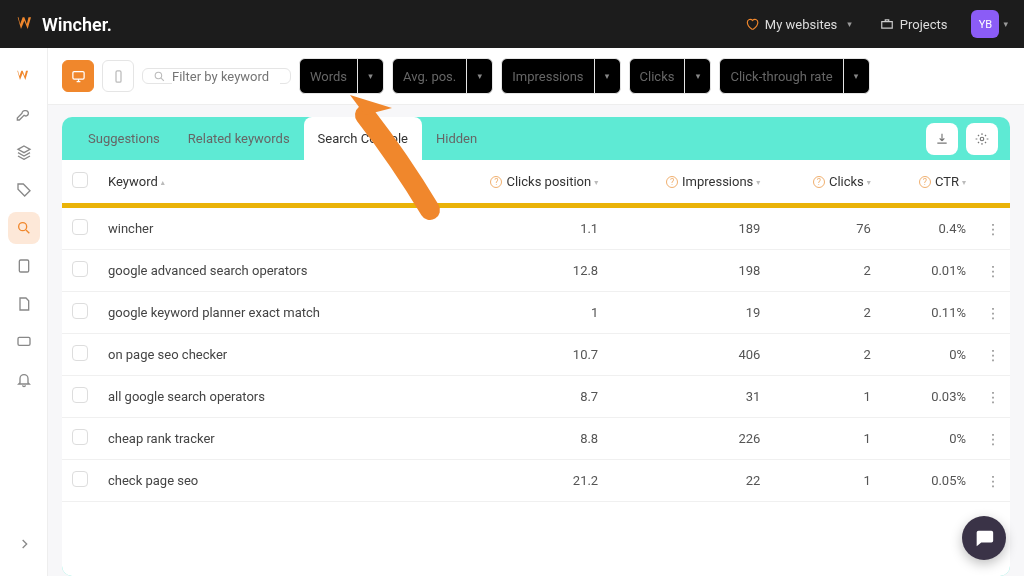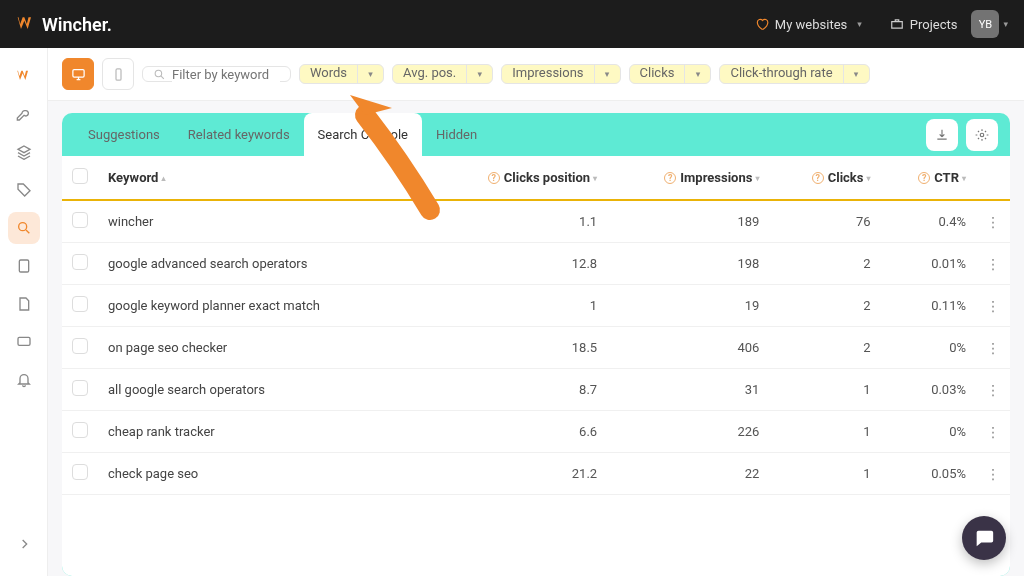--- a/index.html
+++ b/index.html
@@ -4,55 +4,55 @@
 <style>
   * { box-sizing: border-box; margin: 0; padding: 0; font-family: -apple-system, BlinkMacSystemFont, "Segoe UI", Roboto, sans-serif; }
   body { background: #f7f7f9; width: 1024px; height: 576px; overflow: hidden; position: relative; }
   
   .topbar { background: #1c1c1c; height: 48px; display: flex; align-items: center; padding: 0 16px; color: #eee; }
   .brand { display: flex; align-items: center; gap: 6px; font-size: 18px; font-weight: 600; color: #fff; }
   .brand-logo { width: 20px; height: 20px; }
   .top-spacer { flex: 1; }
   .top-link { display: flex; align-items: center; gap: 6px; color: #ddd; font-size: 13px; padding: 0 14px; cursor: pointer; }
   .top-link svg { width: 14px; height: 14px; }
-  .avatar { width: 28px; height: 28px; background: #737373; border-radius: 6px; display: flex; align-items: center; justify-content: center; font-size: 11px; color: #fff; }
+  .avatar { width: 28px; height: 28px; background: #8b5cf6; border-radius: 6px; display: flex; align-items: center; justify-content: center; font-size: 11px; color: #fff; margin-left: 10px; }
   .chev { font-size: 9px; color: #999; margin-left: 4px; }
   
   .rail { position: absolute; left: 0; top: 48px; bottom: 0; width: 48px; background: #fff; border-right: 1px solid #eee; display: flex; flex-direction: column; align-items: center; padding-top: 12px; gap: 6px; }
   .rail-item { width: 32px; height: 32px; border-radius: 8px; display: flex; align-items: center; justify-content: center; cursor: pointer; color: #888; }
   .rail-item.active { background: #fde8d8; color: #f0872c; }
   .rail-item.brand-mini { color: #f0872c; }
   .rail-item svg { width: 16px; height: 16px; }
   .rail-bottom { margin-top: auto; margin-bottom: 16px; }
   
   .main { position: absolute; left: 48px; top: 48px; right: 0; bottom: 0; display: flex; flex-direction: column; }
   
   .filterbar { display: flex; align-items: center; gap: 8px; padding: 10px 14px; background: #fff; border-bottom: 1px solid #eee; }
   .square-btn { width: 32px; height: 32px; border-radius: 6px; border: 1px solid #e5e5e5; display: flex; align-items: center; justify-content: center; cursor: pointer; background: #fff; color: #bbb; }
   .square-btn.active { background: #f0872c; color: #fff; border-color: #f0872c; }
   .square-btn svg { width: 15px; height: 15px; }
   .filter-input { display: flex; align-items: center; gap: 6px; border: 1px solid #e5e5e5; border-radius: 6px; padding: 0 10px; height: 16px; }
   .filter-input input { border: none; outline: none; font-size: 13px; width: 108px; }
   .filter-input svg { width: 13px; height: 13px; color: #bbb; }
-  .pill { display: flex; border: 1px solid #e5e5e5; border-radius: 6px; height: 20px; font-size: 13px; color: #666; background: #fef9c3; }
+  .pill { display: flex; align-items: center; border: 1px solid #e5e5e5; border-radius: 6px; height: 36px; font-size: 13px; color: #666; background: #000000; }
   .pill-label { padding: 0 10px; cursor: pointer; }
   .pill-drop { width: 26px; height: 100%; border-left: 1px solid #e5e5e5; display: flex; align-items: center; justify-content: center; cursor: pointer; font-size: 9px; color: #888; }
   
   .content { flex: 1; padding: 12px 14px 0 14px; overflow: hidden; position: relative; }
   .card { background: #5eead4; border-radius: 10px; height: 100%; overflow: hidden; display: flex; flex-direction: column; position: relative; }
   .tabs-row { display: flex; align-items: center; padding: 0 12px; position: relative; }
   .tab { padding: 14px 14px; font-size: 13px; color: #666; cursor: pointer; }
   .tab.active { background: #fff; border-radius: 8px 8px 0 0; color: #333; }
   .tab-spacer { flex: 1; }
   .icon-btn { width: 32px; height: 32px; border-radius: 8px; background: #fff; display: flex; align-items: center; justify-content: center; cursor: pointer; margin-left: 8px; color: #777; }
   .icon-btn svg { width: 14px; height: 14px; }
   
   .table-wrap { background: #fff; flex: 1; overflow: hidden; }
   table { width: 100%; border-collapse: collapse; font-size: 13px; }
-  thead th { text-align: left; padding: 12px 10px; color: #333; font-weight: 700; border-bottom: 2px solid #eab308; white-space: nowrap; }
+  thead th { text-align: left; padding: 12px 10px; color: #333; font-weight: 400; border-bottom: 5px solid #eab308; white-space: nowrap; }
   thead th.r { text-align: right; }
   thead th .qi { display:inline-block; width:12px; height:12px; border:1px solid #f0b070; color:#f0b070; border-radius:50%; font-size:9px; line-height:11px; text-align:center; margin-right:4px; vertical-align:1px;}
   thead th .sort { font-size: 8px; color: #bbb; margin-left: 3px; vertical-align: 1px; }
   tbody td { padding: 11px 10px; border-bottom: 1px solid #f0f0f0; color: #444; }
   tbody td.r { text-align: right; color: #555; }
   .chk { width: 34px; text-align: center; }
   .chk-box { width: 16px; height: 16px; border: 1.5px solid #ddd; border-radius: 4px; display: inline-block; cursor: pointer; }
   .dots { width: 24px; text-align: center; color: #888; cursor: pointer; font-size: 14px; }
   
   .arrow-annot { position: absolute; left: 320px; top: 90px; pointer-events: none; z-index: 50; }
@@ -245,39 +245,39 @@
                 <td>google keyword planner exact match</td>
                 <td class="r">1</td>
                 <td class="r">19</td>
                 <td class="r">2</td>
                 <td class="r">0.11%</td>
                 <td class="dots">⋮</td>
               </tr>
               <tr>
                 <td class="chk"><span class="chk-box"></span></td>
                 <td>on page seo checker</td>
-                <td class="r">18.5</td>
+                <td class="r">10.7</td>
                 <td class="r">406</td>
                 <td class="r">2</td>
                 <td class="r">0%</td>
                 <td class="dots">⋮</td>
               </tr>
               <tr>
                 <td class="chk"><span class="chk-box"></span></td>
                 <td>all google search operators</td>
                 <td class="r">8.7</td>
                 <td class="r">31</td>
                 <td class="r">1</td>
                 <td class="r">0.03%</td>
                 <td class="dots">⋮</td>
               </tr>
               <tr>
                 <td class="chk"><span class="chk-box"></span></td>
                 <td>cheap rank tracker</td>
-                <td class="r">6.6</td>
+                <td class="r">8.8</td>
                 <td class="r">226</td>
                 <td class="r">1</td>
                 <td class="r">0%</td>
                 <td class="dots">⋮</td>
               </tr>
               <tr>
                 <td class="chk"><span class="chk-box"></span></td>
                 <td>check page seo</td>
                 <td class="r">21.2</td>
                 <td class="r">22</td>

